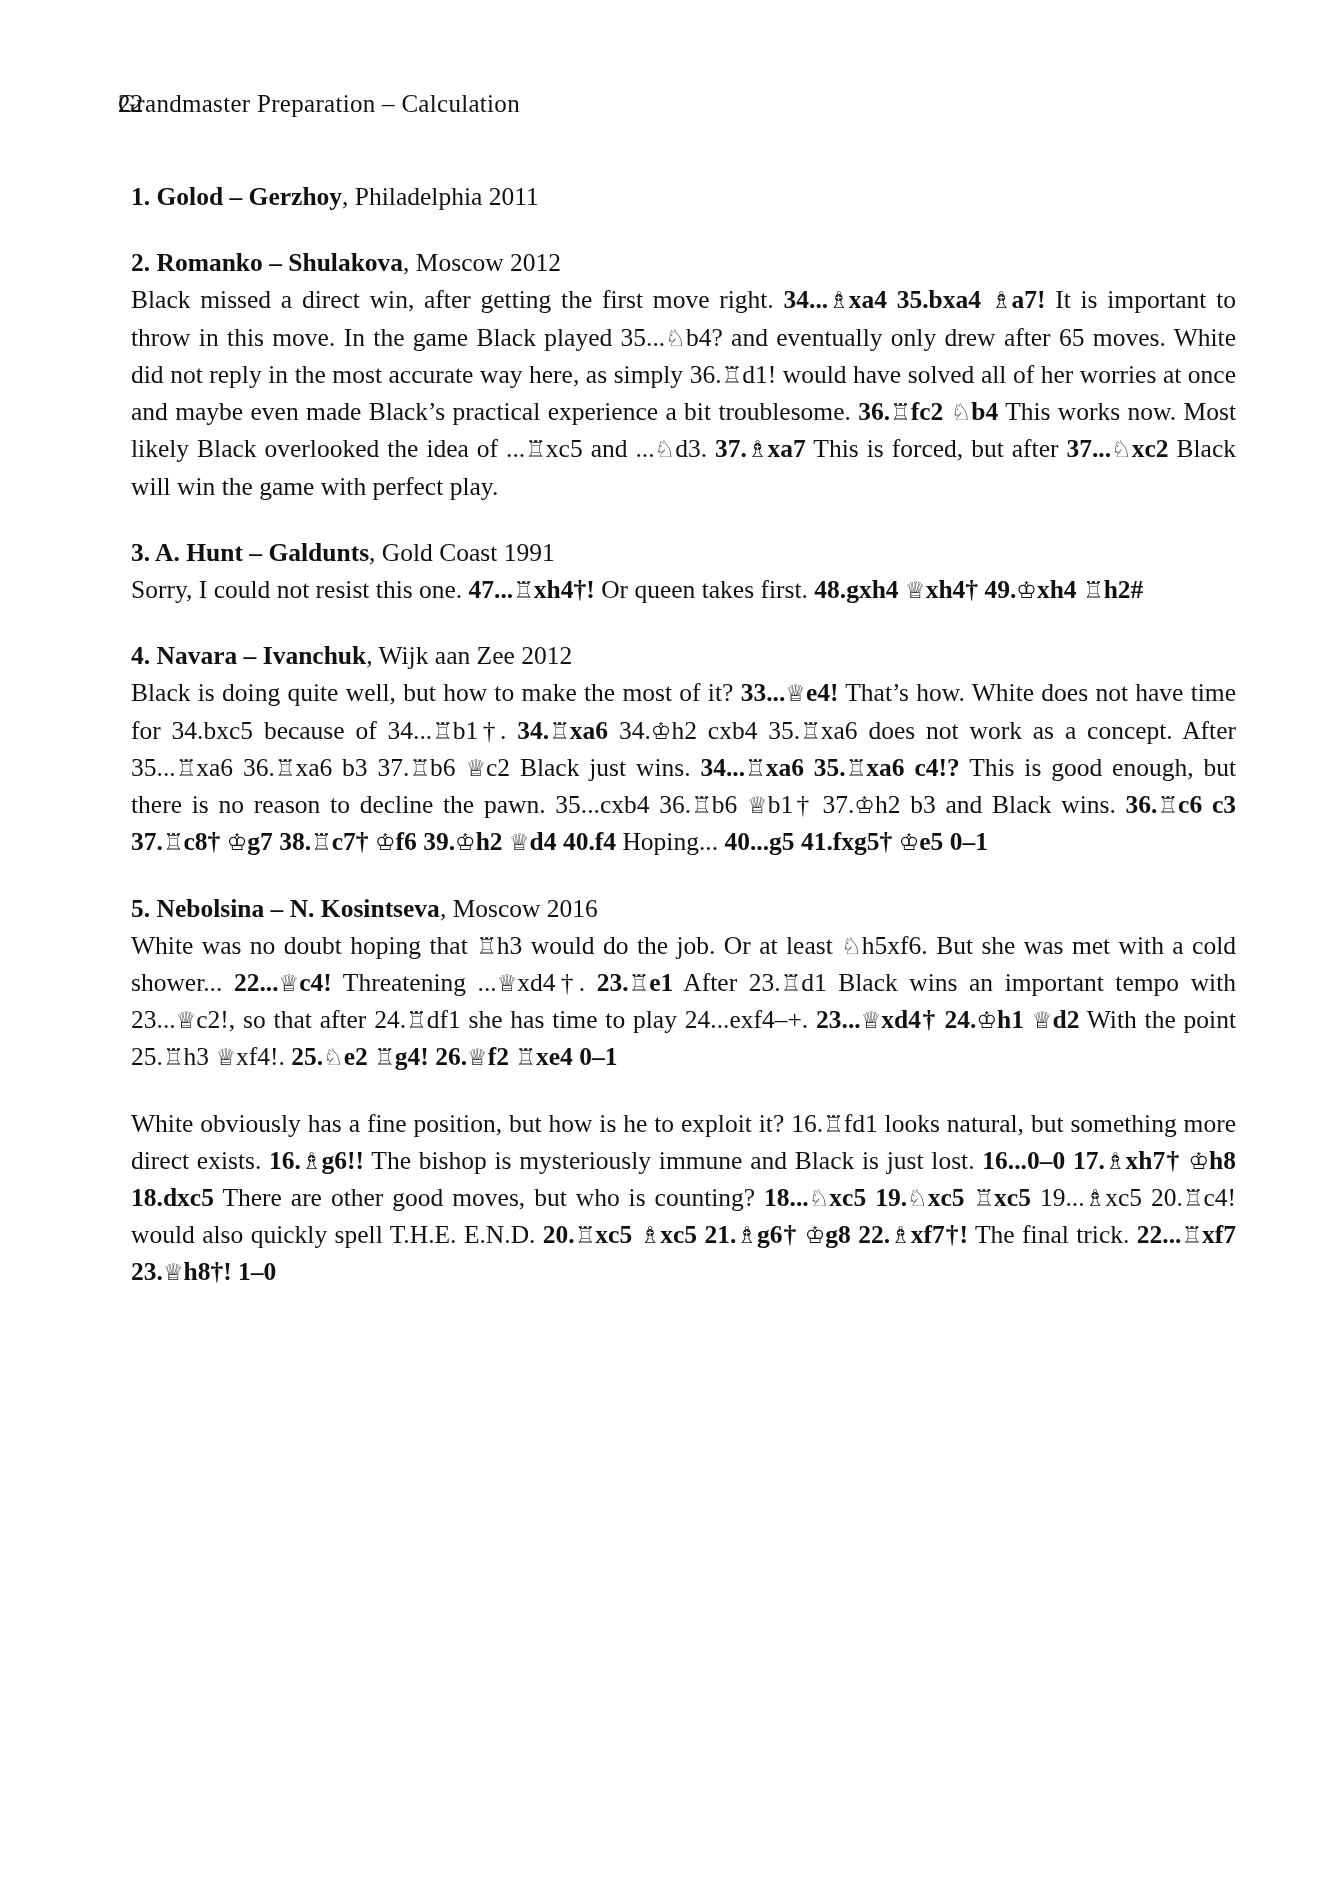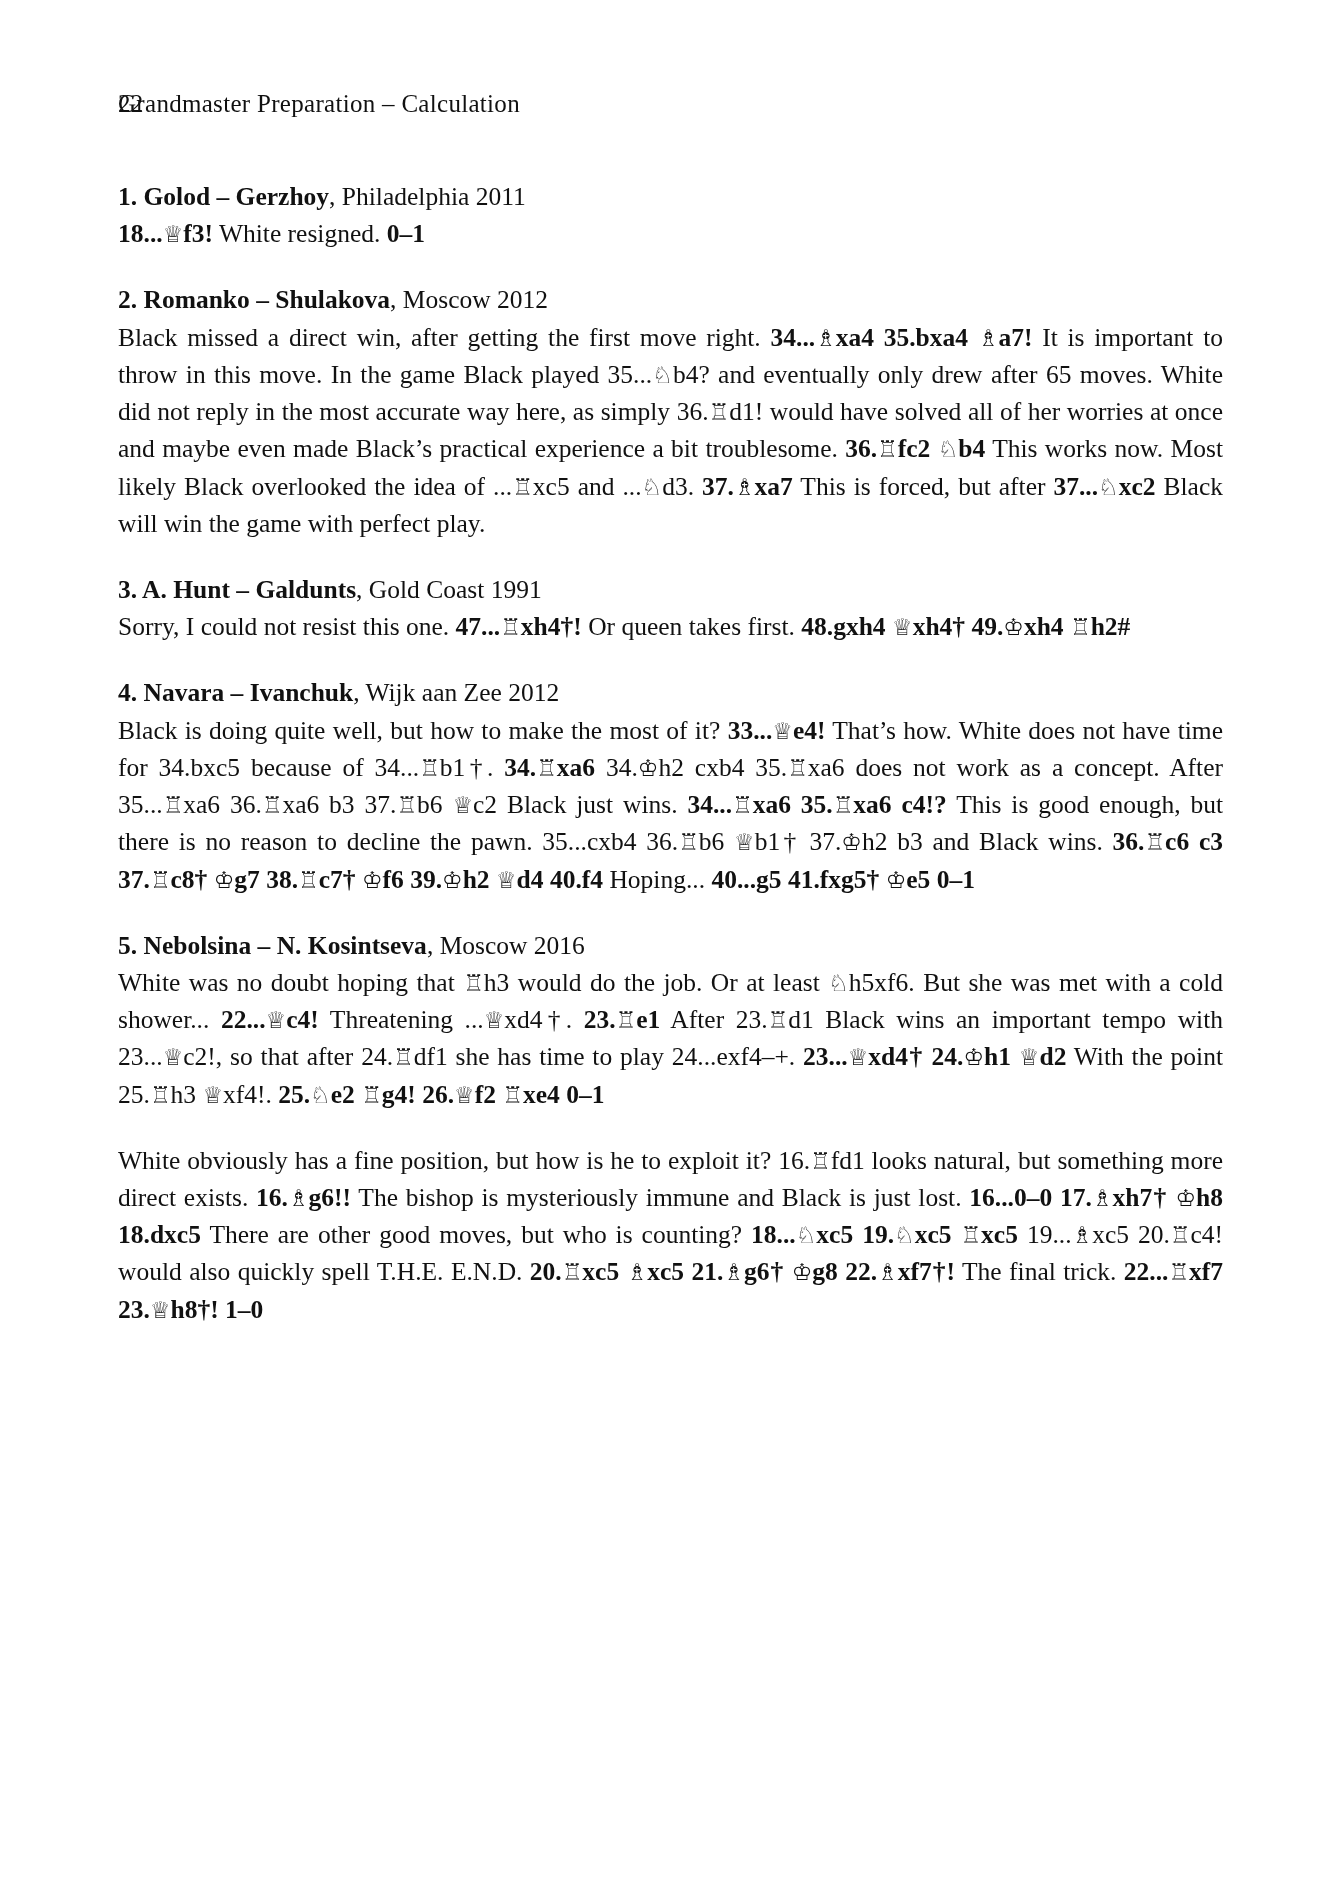--- a/index.html
+++ b/index.html
@@ -39,21 +39,21 @@
     left: 0;
     top: 0;
     width: 1105px;
     text-align: left;
     font-size: 25px;
     letter-spacing: 0.3px;
   }
   .content {
     position: absolute;
     top: 178px;
-    left: 118px;
+    left: 131px;
     width: 1105px;
   }
   .entry {
     margin-bottom: 29px;
   }
   .entry p {
     margin: 0;
     font-size: 25.5px;
     line-height: 1.46;
     text-align: justify;
@@ -73,21 +73,20 @@
 
   <div class="header">
     <div class="folio">22</div>
     <div class="running-title">Grandmaster Preparation – Calculation</div>
   </div>
 
   <div class="content">
 
     <div class="entry">
       <p class="heading"><b><span>1. </span><span>Golod – Gerzhoy</span></b><span>, Philadelphia 2011</span></p>
-      <p><b>18...<span class="pc">♕</span>f3!</b> White resigned. <b>0–1</b></p>
     </div>
 
     <div class="entry">
       <p class="heading"><b><span>2. </span><span>Romanko – Shulakova</span></b><span>, Moscow 2012</span></p>
       <p>Black missed a direct win, after getting the first move right. <b>34...<span class="pc">♗</span>xa4 35.bxa4 <span class="pc">♗</span>a7!</b> It is important to throw in this move. In the game Black played 35...<span class="pc">♘</span>b4? and eventually only drew after 65 moves. White did not reply in the most accurate way here, as simply 36.<span class="pc">♖</span>d1! would have solved all of her worries at once and maybe even made Black’s practical experience a bit troublesome. <b>36.<span class="pc">♖</span>fc2 <span class="pc">♘</span>b4</b> This works now. Most likely Black overlooked the idea of ...<span class="pc">♖</span>xc5 and ...<span class="pc">♘</span>d3. <b>37.<span class="pc">♗</span>xa7</b> This is forced, but after <b>37...<span class="pc">♘</span>xc2</b> Black will win the game with perfect play.</p>
     </div>
 
     <div class="entry">
       <p class="heading"><b><span>3. </span><span>A. Hunt – Galdunts</span></b><span>, Gold Coast 1991</span></p>
       <p>Sorry, I could not resist this one. <b>47...<span class="pc">♖</span>xh4†!</b> Or queen takes first. <b>48.gxh4 <span class="pc">♕</span>xh4† 49.<span class="pc">♔</span>xh4 <span class="pc">♖</span>h2#</b></p>

